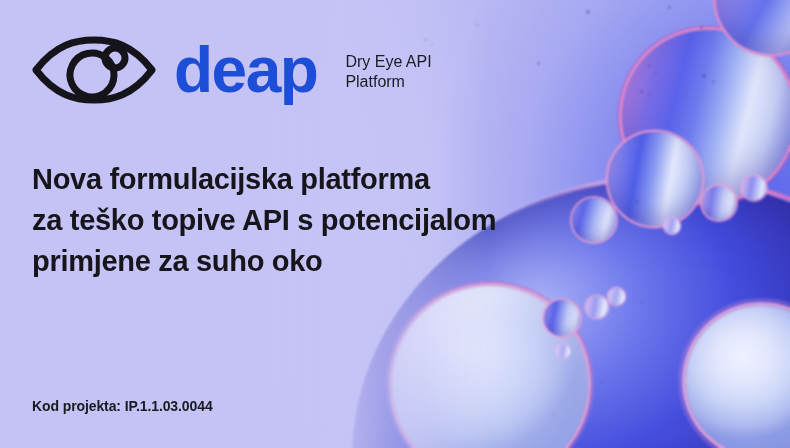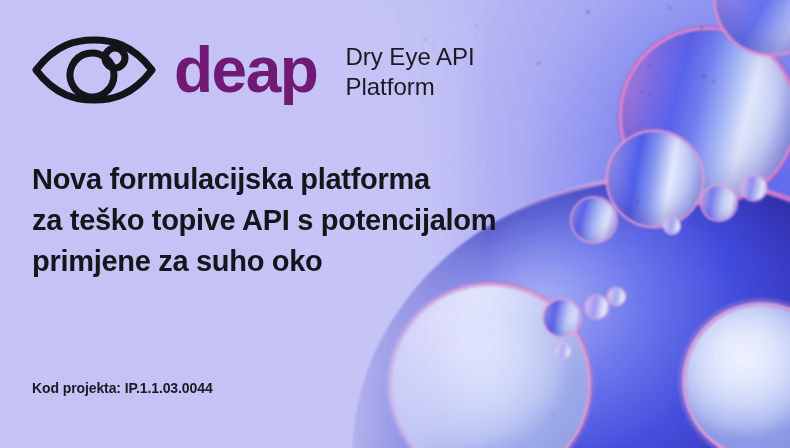--- a/index.html
+++ b/index.html
@@ -254,26 +254,26 @@
     align-items: center;
     gap: 18px;
   }
   .eye-icon { display: block; }
   .wordmark {
     font-family: "Liberation Sans", sans-serif;
     font-size: 64px;
     font-weight: 700;
     letter-spacing: -1.5px;
     line-height: .9;
-    color: #701a75;
+    color: #1d4ed8;
     margin-top: 2px;
   }
   .subtitle {
     font-family: "Liberation Sans", sans-serif;
-    font-size: 24px;
+    font-size: 16px;
     font-weight: 400;
     line-height: 1.26;
     color: #1b1b22;
     margin-left: 10px;
     margin-top: 4px;
     white-space: pre-line;
   }
 
   .headline {
     position: absolute;
@@ -285,21 +285,21 @@
     line-height: 1.42;
     letter-spacing: -.3px;
     color: #15151b;
     white-space: pre-line;
     max-width: 540px;
   }
 
   .project-code {
     position: absolute;
     left: 32px;
-    top: 380px;
+    top: 398px;
     font-family: "Liberation Sans", sans-serif;
     font-size: 14px;
     font-weight: 700;
     letter-spacing: -.1px;
     color: #1a1a21;
   }
 </style>
 </head>
 <body>
 

